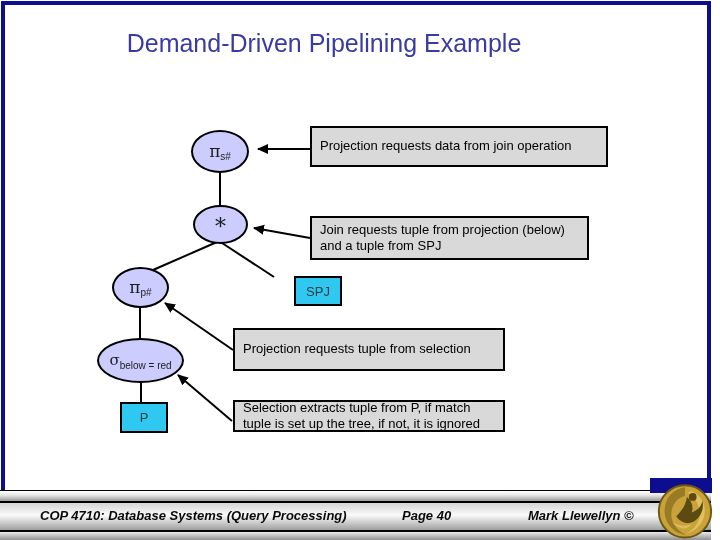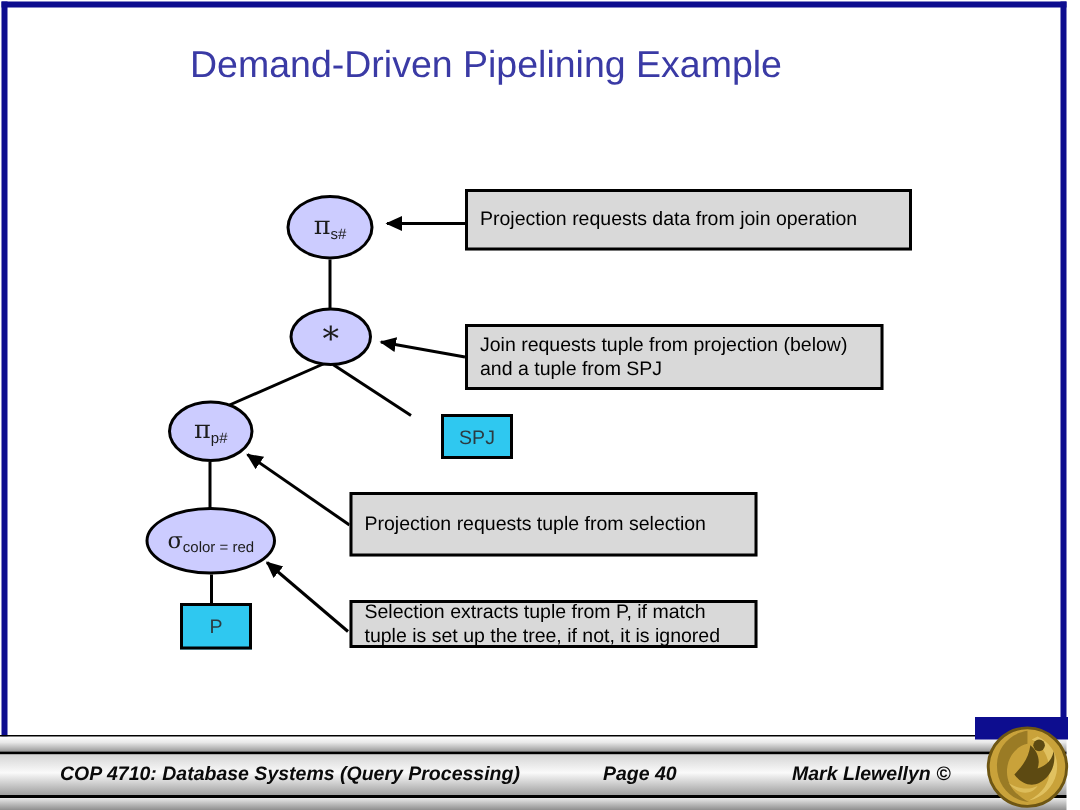--- a/index.html
+++ b/index.html
@@ -102,21 +102,21 @@
     <span class="sym">π</span>
       <span class="sub">p#</span>
   </div>
 
   <div class="leafbox" style="left:258px;top:276px;width:48px;height:30px;margin-left:36px;">
     <span>SPJ</span>
   </div>
 
   <div class="node" style="left:97px;top:338px;width:87px;height:45px;">
     <span class="sym" style="font-size:15px;">σ</span>
-      <span class="sub">color = red</span>
+      <span class="sub">below = red</span>
   </div>
 
   <div class="leafbox" style="left:120px;top:402px;width:48px;height:31px;">
     <span>P</span>
   </div>
 
   <div class="note" style="left:310px;top:126px;width:298px;height:41px;">
     <span>Projection requests data from join operation</span>
   </div>
 

